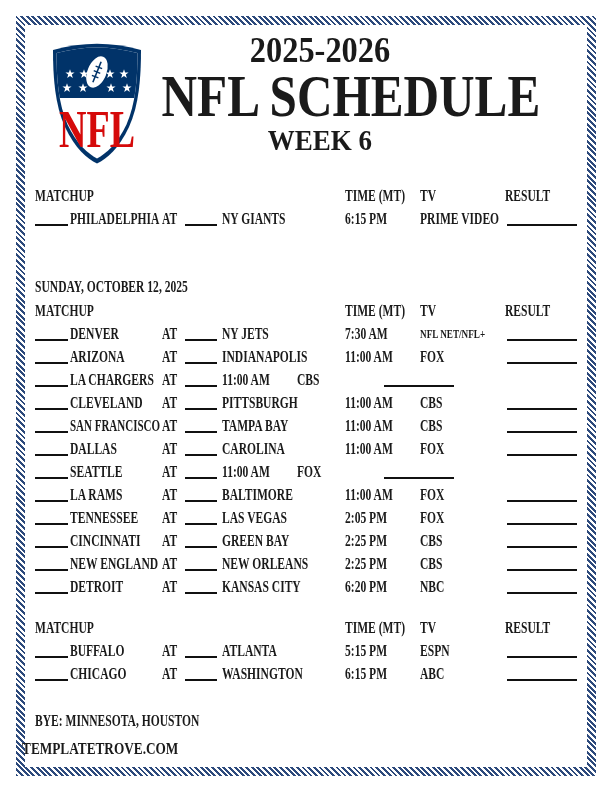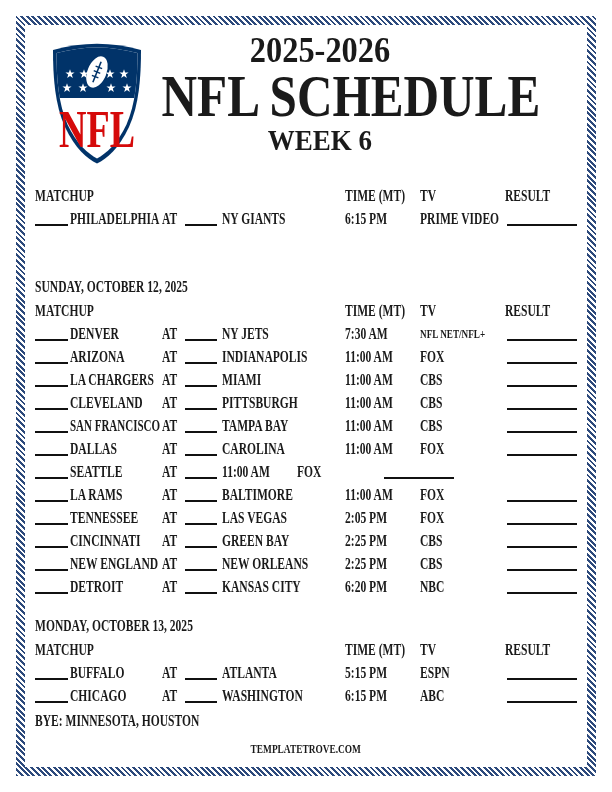--- a/index.html
+++ b/index.html
@@ -40,21 +40,21 @@
   .cell-away { width:92px; }
   .cell-at { width:23px; }
   .ul-home { width:32px; margin-right:5px; }
   .cell-home { width:123px; }
   .cell-time { width:75px; }
   .cell-tv { width:87px; }
   .ul-result { width:70px; }
   .tv-small { font-size:13.5px; }
   
   .bye { position:absolute; left:35px; top:710px; font-size:17px; line-height:22px; }
-  .footer { position:absolute; left:0; top:738px; width:612px; text-align:center; font-size:12px; line-height:22px; }
+  .footer { position:absolute; left:0; top:738px; width:612px; font-size:17px; line-height:22px; }
   .footer .cnd { transform:scaleX(0.78); transform-origin:50% 100%; }
 </style>
 </head>
 <body>
 
 <div class="frame"></div>
 
 <svg class="logo" viewBox="0 0 108 130">
   <defs>
     <polygon id="star" points="0,-4.8 1.117,-1.537 4.566,-1.483 1.807,0.587 2.822,3.883 0,1.9 -2.822,3.883 -1.807,0.587 -4.566,-1.483 -1.117,-1.537" fill="#ffffff"></polygon>
@@ -142,21 +142,20 @@
     <div class="cell-time txt"><span class="cnd fit">11:00 AM</span></div>
     <div class="cell-tv txt"><span class="cnd fit">FOX</span></div>
     <div class="uline ul-result"></div>
   </div>
 
   <div class="g-row">
     <div class="uline ul-away"></div>
     <div class="cell-away txt"><span class="cnd fit">LA CHARGERS</span></div>
     <div class="cell-at txt"><span class="cnd">AT</span></div>
     <div class="uline ul-home"></div>
-    <div class="cell-home txt"><span class="cnd fit">MIAMI</span></div>
     <div class="cell-time txt"><span class="cnd fit">11:00 AM</span></div>
     <div class="cell-tv txt"><span class="cnd fit">CBS</span></div>
     <div class="uline ul-result"></div>
   </div>
 
   <div class="g-row">
     <div class="uline ul-away"></div>
     <div class="cell-away txt"><span class="cnd fit">CLEVELAND</span></div>
     <div class="cell-at txt"><span class="cnd">AT</span></div>
     <div class="uline ul-home"></div>
@@ -249,21 +248,20 @@
     <div class="uline ul-home"></div>
     <div class="cell-home txt"><span class="cnd fit">KANSAS CITY</span></div>
     <div class="cell-time txt"><span class="cnd fit">6:20 PM</span></div>
     <div class="cell-tv txt"><span class="cnd fit">NBC</span></div>
     <div class="uline ul-result"></div>
   </div>
 </div>
 </div>
 
 <div class="section sec-2">
-  <div class="date-h"><span class="cnd">MONDAY, OCTOBER 13, 2025</span></div>
   <div class="hrow">
     <div class="h-matchup"><span class="cnd">MATCHUP</span></div>
     <div class="h-time"><span class="cnd">TIME (MT)</span></div>
     <div class="h-tv"><span class="cnd">TV</span></div>
     <div class="h-result"><span class="cnd">RESULT</span></div>
   </div>
   <div>
   <div class="g-row">
     <div class="uline ul-away"></div>
     <div class="cell-away txt"><span class="cnd fit">BUFFALO</span></div>

